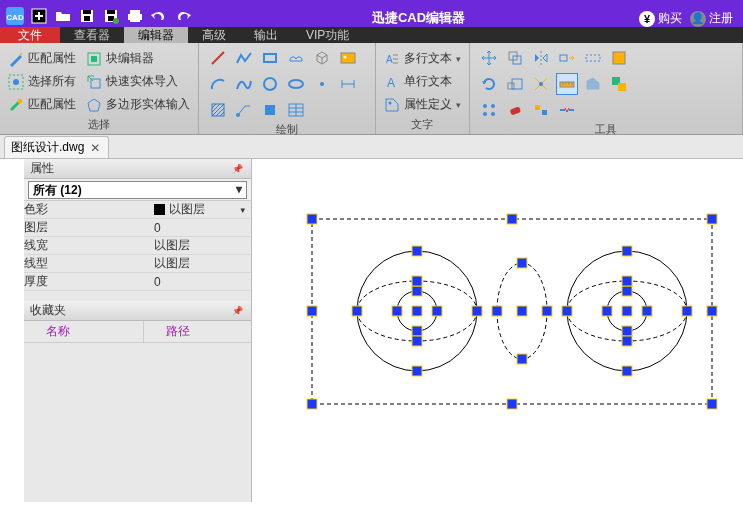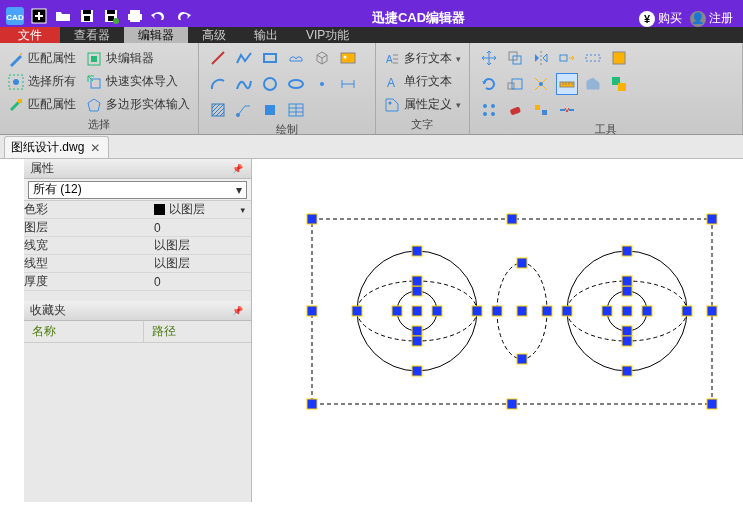--- a/index.html
+++ b/index.html
@@ -35,29 +35,29 @@
 .doc-tabs { height: 24px; background: #e8e8e8; border-bottom: 1px solid #bbb; display: flex; align-items: flex-end; padding-left: 4px; }
 .doc-tab { height: 22px; background: #f5f5f5; border: 1px solid #bbb; border-bottom: none; padding: 0 6px; font-size: 12px; display: flex; align-items: center; gap: 4px; border-radius: 3px 3px 0 0; }
 .doc-tab .x { color: #555; width: 14px; height: 14px; display: flex; align-items: center; justify-content: center; cursor: pointer; }
 
 .workspace { display: flex; height: calc(510px - 27px - 24px - 92px - 24px); margin-left: 24px; }
 .side { width: 252px; background: #e8e8e8; border-right: 1px solid #bbb; font-size: 12px; overflow: hidden; }
 .panel-head { height: 20px; background: linear-gradient(#f0f0f0,#d8d8d8); border-bottom: 1px solid #bbb; padding: 0 6px; display: flex; align-items: center; justify-content: space-between; color: #333; }
 .pin { font-size: 9px; color: #555; width: 14px; height: 14px; display: flex; align-items: center; justify-content: center; }
 .sel-row { height: 22px; display: flex; align-items: center; padding: 0 4px; background: #f0f0f0; border-bottom: 1px solid #ccc; }
 .sel-row select, .sel-row .sel-like { flex: 1; height: 18px; font-size: 12px; border: 1px solid #888; background: #fff; }
-.sel-like { display: flex; align-items: center; padding: 0 4px; justify-content: space-between; }
+.sel-like { display: flex; padding: 0 4px; justify-content: space-between; font-weight: bold; }
 .sel-like::after { content: "▾"; color: #333; }
 .prop-table { width: 100%; }
 .prop-row { display: flex; border-bottom: 1px solid #d8d8d8; height: 18px; align-items: center; }
 .prop-row .k { width: 130px; padding-left: 0; color: #333; }
 .prop-row .v { flex: 1; color: #333; display: flex; align-items: center; gap: 4px; }
 .prop-row .v .sw { width: 11px; height: 11px; background: #000; display: inline-block; }
 .fav-cols { display: flex; border-bottom: 1px solid #ccc; background: #e8e8e8; }
-.fav-cols div { padding: 2px 8px; font-size: 12px; color: #4d7c0f; }
+.fav-cols div { padding: 2px 22px; font-size: 12px; color: #a21caf; }
 .fav-cols div:first-child { width: 120px; border-right: 1px solid #ccc; }
 
 .canvas { flex: 1; background: #fff; }
 
 svg.tool { display: block; }
 </style>
 </head>
 <body>
 
 <div class="titlebar">

